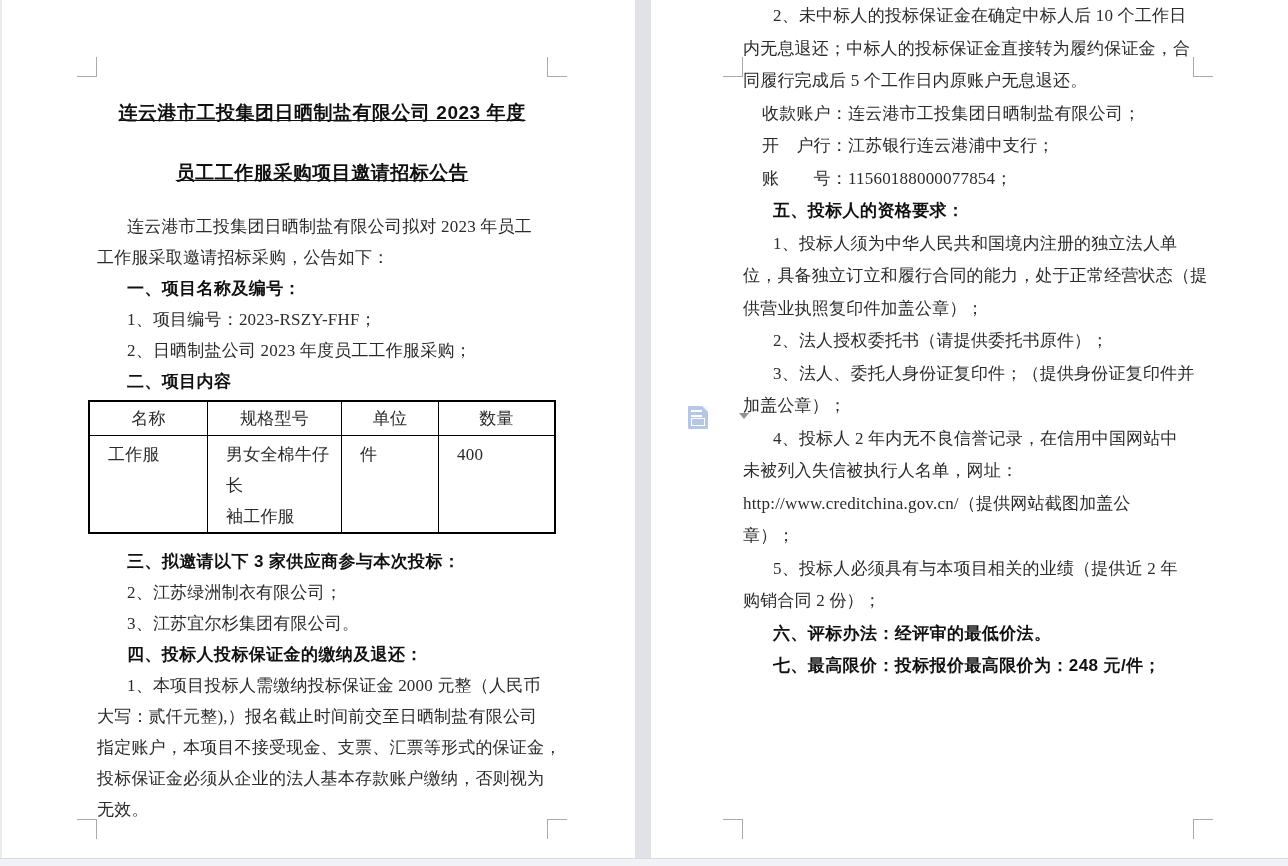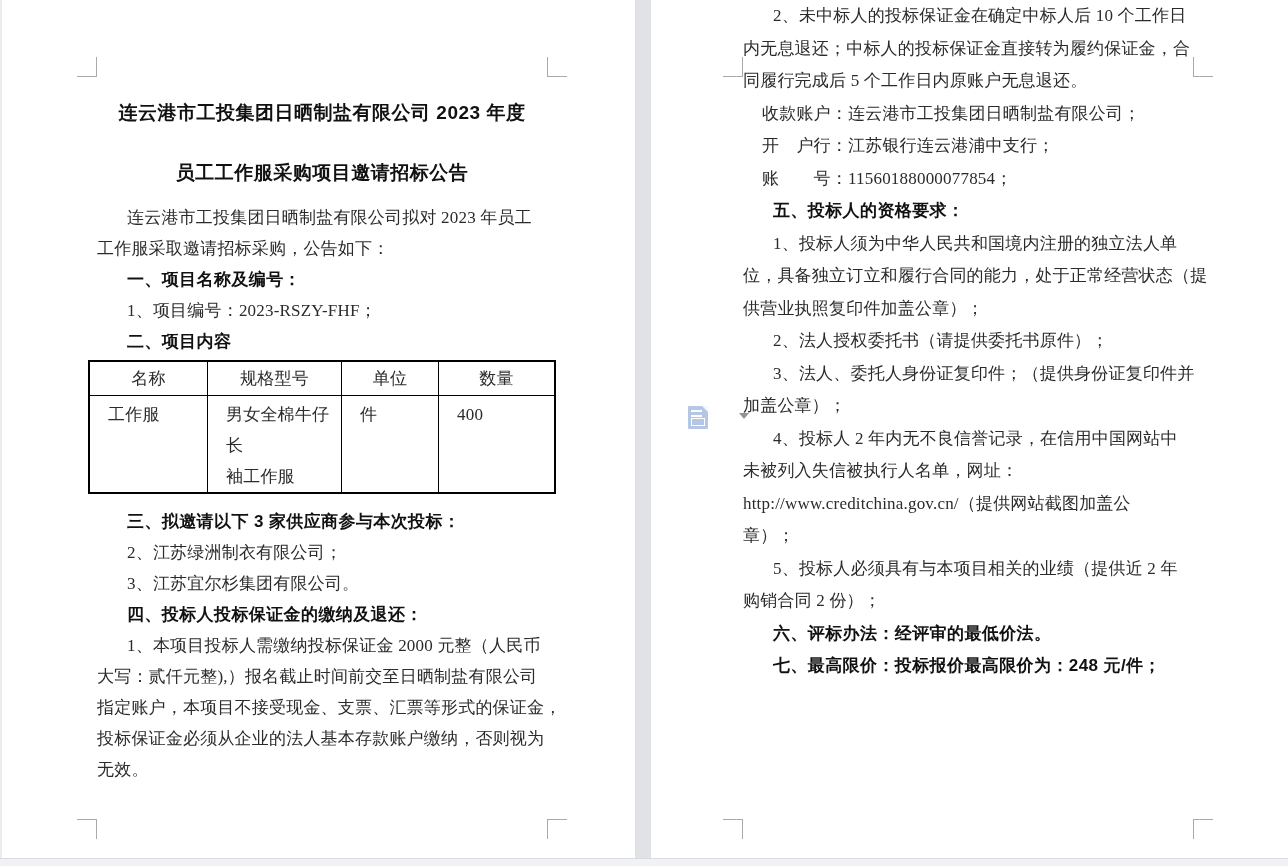--- a/index.html
+++ b/index.html
@@ -42,24 +42,24 @@
     white-space:pre;color:var(--body-text);
   }
   #page2 .line{height:32.5px;line-height:32.5px;}
   .b{font-weight:bold;color:var(--bold-text);
      font-family:"Liberation Sans","DejaVu Sans",sans-serif;letter-spacing:.4px;}
   .ind{padding-left:30px;}
   .ind1{padding-left:19px;}
   .title{
     height:32px;line-height:32px;text-align:center;font-size:19px;font-weight:bold;
     color:var(--bold-text);font-family:"Liberation Sans","DejaVu Sans",sans-serif;
-    letter-spacing:.5px;white-space:pre;
+    letter-spacing:.5px;white-space:pre;text-decoration:underline;
   }
   .title.second{margin-top:28px;}
-  .para-a{margin-top:13px;}
+  .para-a{margin-top:22px;}
   .para-b{margin-top:12px;}
   
   table.spec{
     border-collapse:collapse;margin:3px 0 0 -9px;table-layout:fixed;width:461px;
     border:2px solid var(--table-border);
   }
   table.spec th,table.spec td{
     border:1px solid var(--table-border);font-weight:normal;
     font-size:17px;color:var(--body-text);padding:0;letter-spacing:.2px;
   }
@@ -90,20 +90,21 @@
   <div class="content">
     <div class="title">连云港市工投集团日晒制盐有限公司 2023 年度</div>
     <div class="title second">员工工作服采购项目邀请招标公告</div>
 
     <div class="para-a">
 
     <div class="line ind">连云港市工投集团日晒制盐有限公司拟对 2023 年员工</div>
         <div class="line">工作服采取邀请招标采购，公告如下：</div>
         <div class="line b ind">一、项目名称及编号：</div>
         <div class="line ind">1、项目编号：2023-RSZY-FHF；</div>
+        <div class="line ind">2、日晒制盐公司 2023 年度员工工作服采购；</div>
         <div class="line b ind">二、项目内容</div>
       </div>
 
     <table class="spec">
       <thead>
         <tr>
           <th class="c1">名称</th>
           <th class="c2">规格型号</th>
           <th class="c3">单位</th>
           <th class="c4">数量</th>

